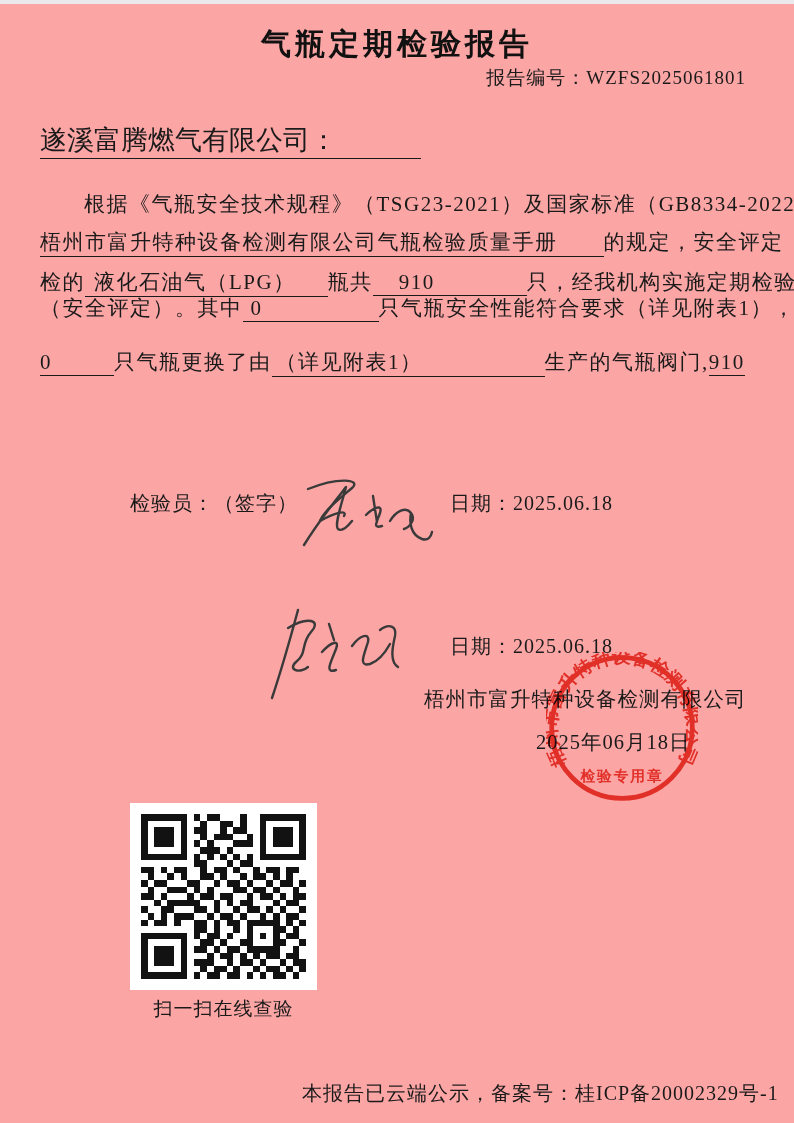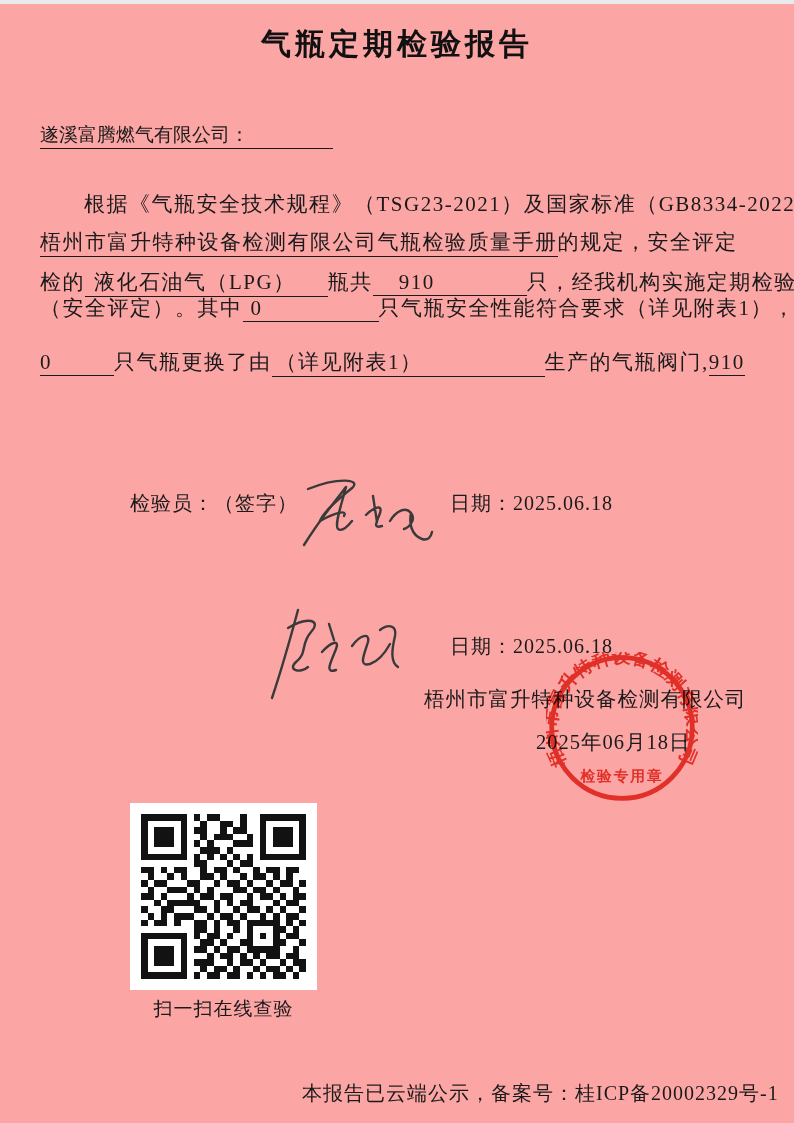--- a/index.html
+++ b/index.html
@@ -22,21 +22,21 @@
     font-size:30px;font-weight:bold;
     letter-spacing:4px;
     color:#111;
   }
   .report-no{
     top:61px;right:48px;
     font-size:19px;letter-spacing:1px;
   }
   .addressee{
     top:118px;left:40px;
-    font-size:19px;
+    font-size:27px;
   }
   .addressee .u{padding-right:84px;}
   .para-line{
     left:40px;
     font-size:21px;
     white-space:nowrap;
     letter-spacing:1.5px;
     height:34px;
   }
   .u{
@@ -63,26 +63,27 @@
     font-size:20px;letter-spacing:1px;
   }
 </style>
 </head>
 <body>
 
 <div class="page">
 
   <div class="abs title">气瓶定期检验报告</div>
 
+  <div class="abs report-no">报告编号：WZFS2025061801</div>
 
   <div class="abs addressee"><span class="u">遂溪富腾燃气有限公司：</span></div>
 
   <div class="abs para-line" style="top:186px;padding-left:44px;"><span>根据《气瓶安全技术规程》（TSG23-2021）及国家标准（GB8334-2022）、</span></div>
 
-  <div class="abs para-line" style="top:224px;"><span class="u" style="">梧州市富升特种设备检测有限公司气瓶检验质量手册</span><span>的规定，安全评定</span></div>
+  <div class="abs para-line" style="top:224px;"><span class="u" style="padding-right:46px;">梧州市富升特种设备检测有限公司气瓶检验质量手册</span><span>的规定，安全评定</span></div>
 
   <div class="abs para-line" style="top:264px;"><span>检的</span><span class="u" style="padding-left:9px;padding-right:32px;">液化石油气（LPG）</span><span>瓶共</span><span class="u" style="padding-left:26px;padding-right:92px;">910</span><span>只，经我机构实施定期检验</span></div>
 
   <div class="abs para-line" style="top:290px;text-align:center;"><span>（安全评定）。其中</span><span class="u" style="padding-left:8px;padding-right:116px;">0</span><span>只气瓶安全性能符合要求（详见附表1），</span></div>
 
   <div class="abs para-line" style="top:344px;"><span class="u" style="padding-right:62px;">0</span><span>只气瓶更换了由</span><span class="u" style="padding-left:4px;padding-right:122px;">（详见附表1）</span><span>生产的气瓶阀门,</span><span class="u">910</span></div>
 
 
   <div class="abs sign-label" style="top:486px;left:130px;">检验员：（签字）</div>
   <svg class="abs sig-svg" style="top:465px;left:290px;" width="145" height="88" viewBox="0 0 145 88">

